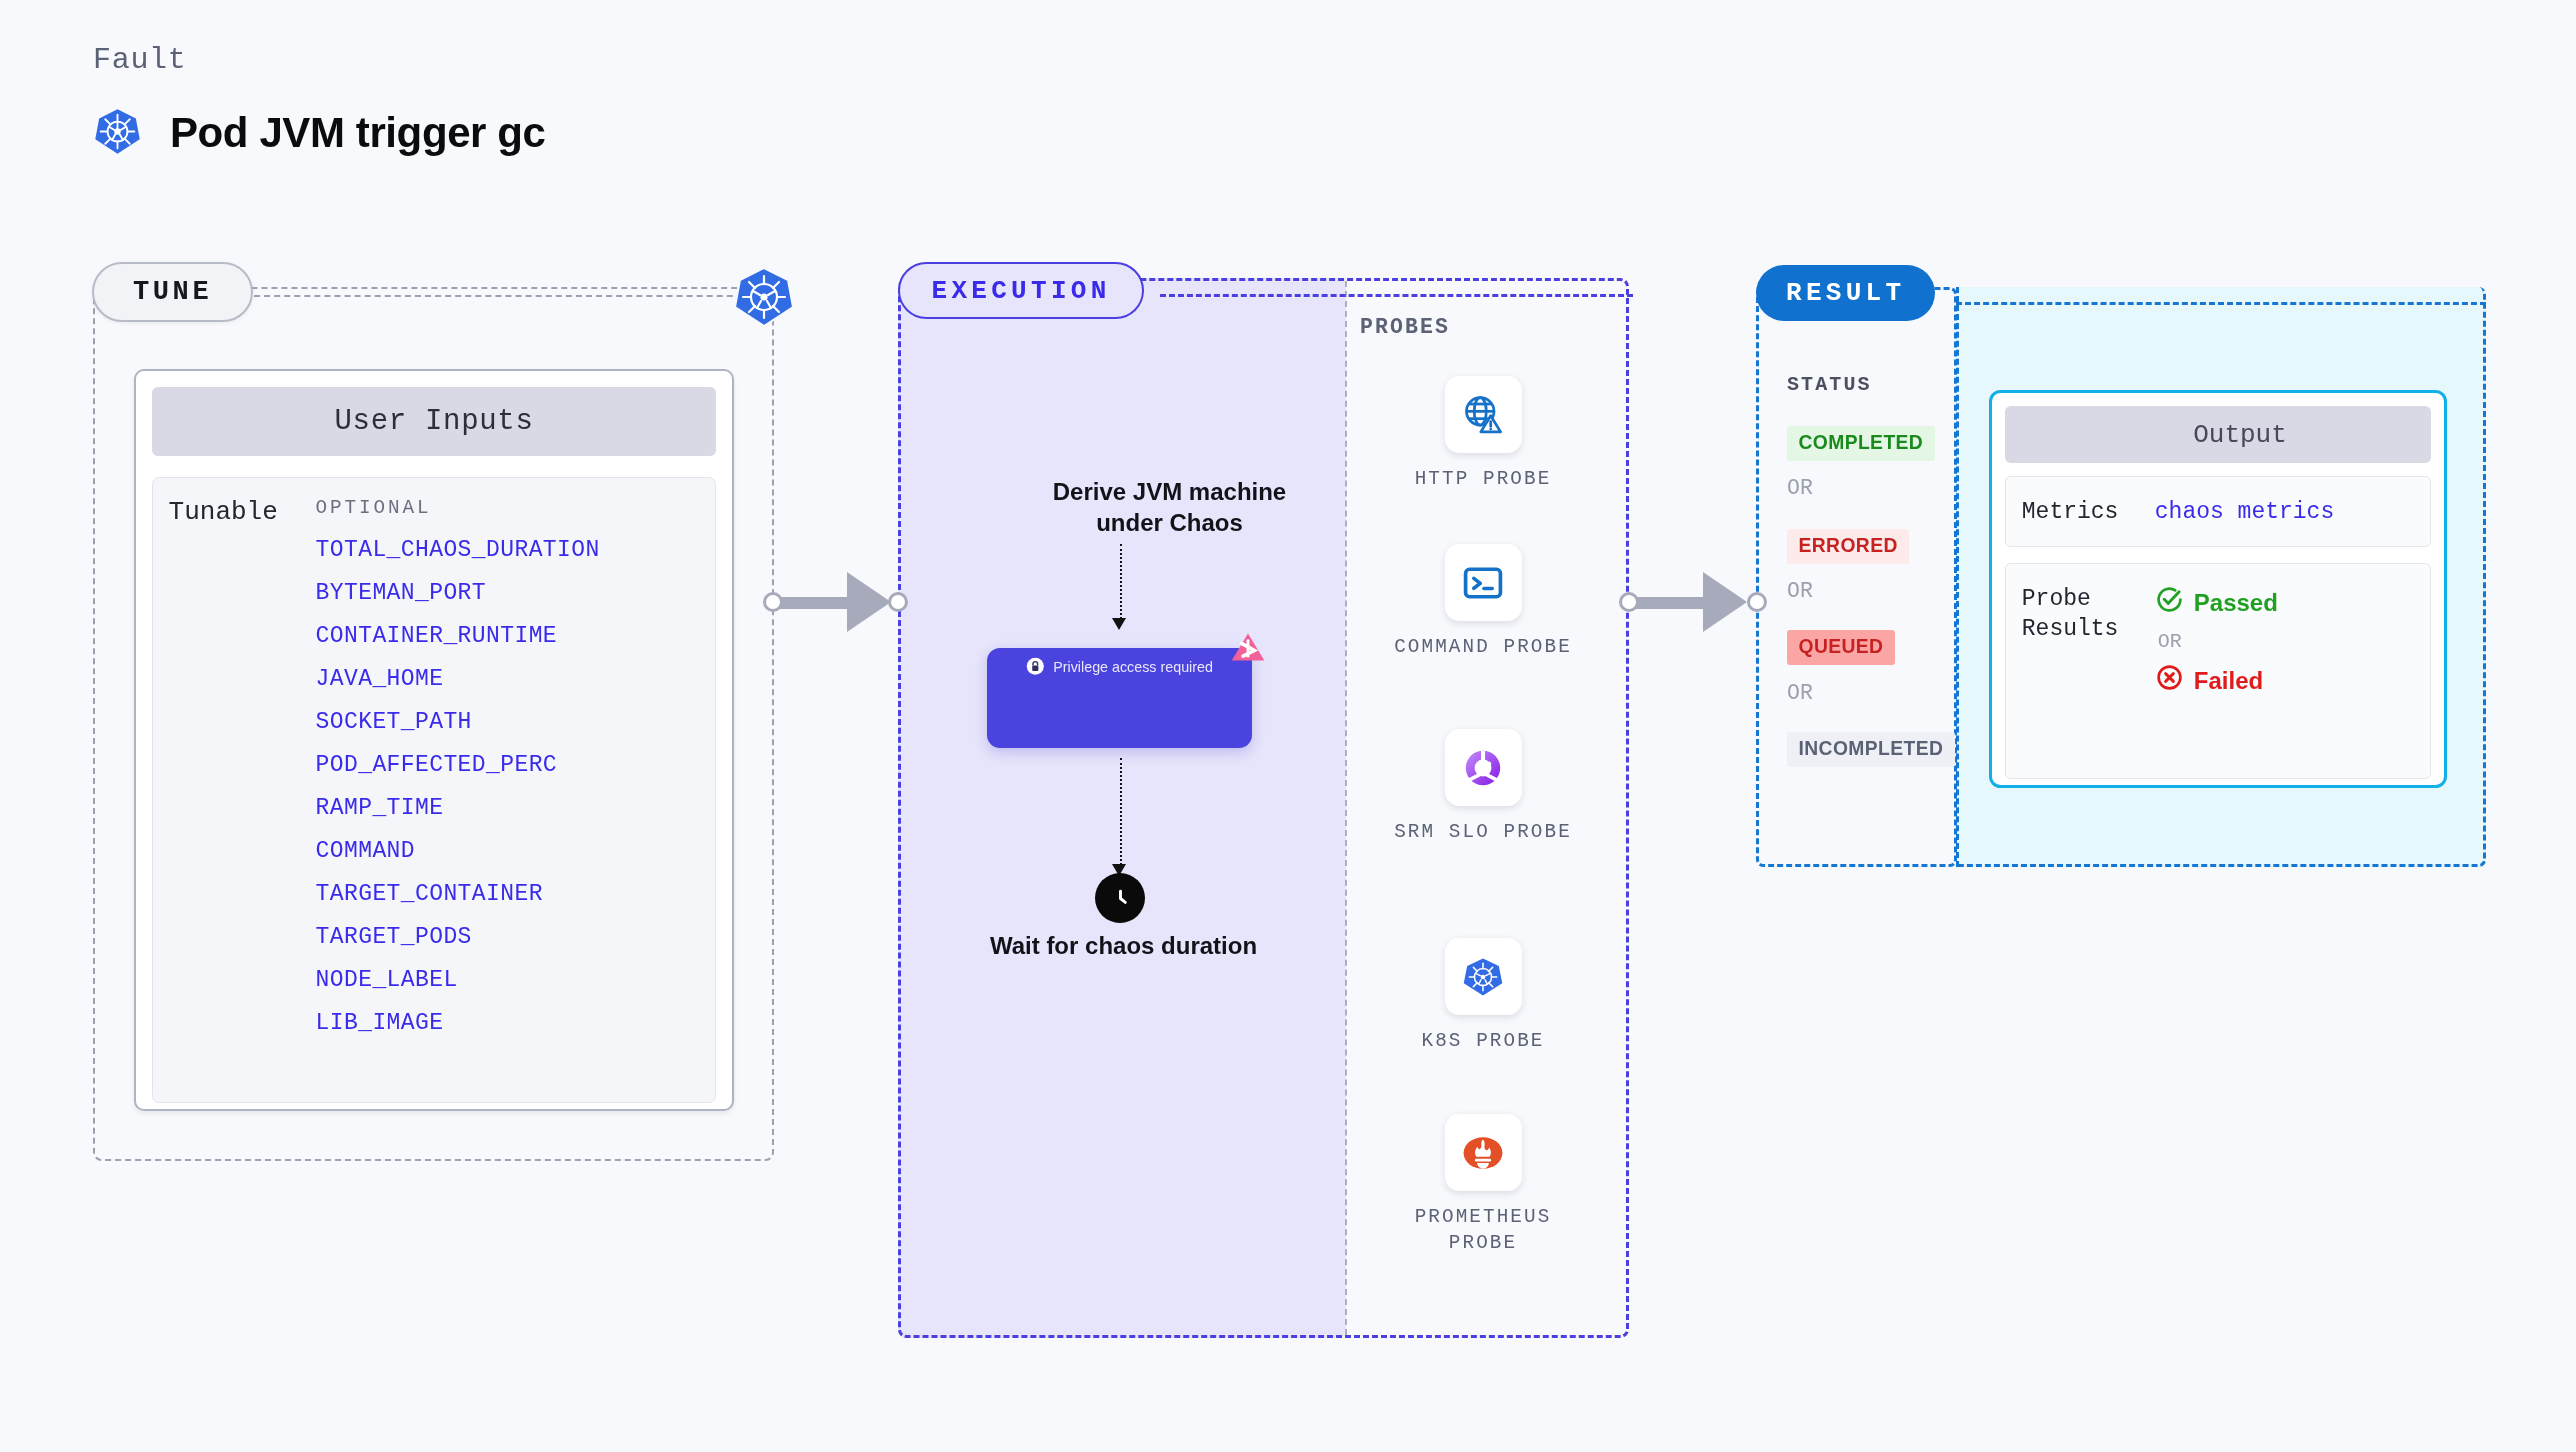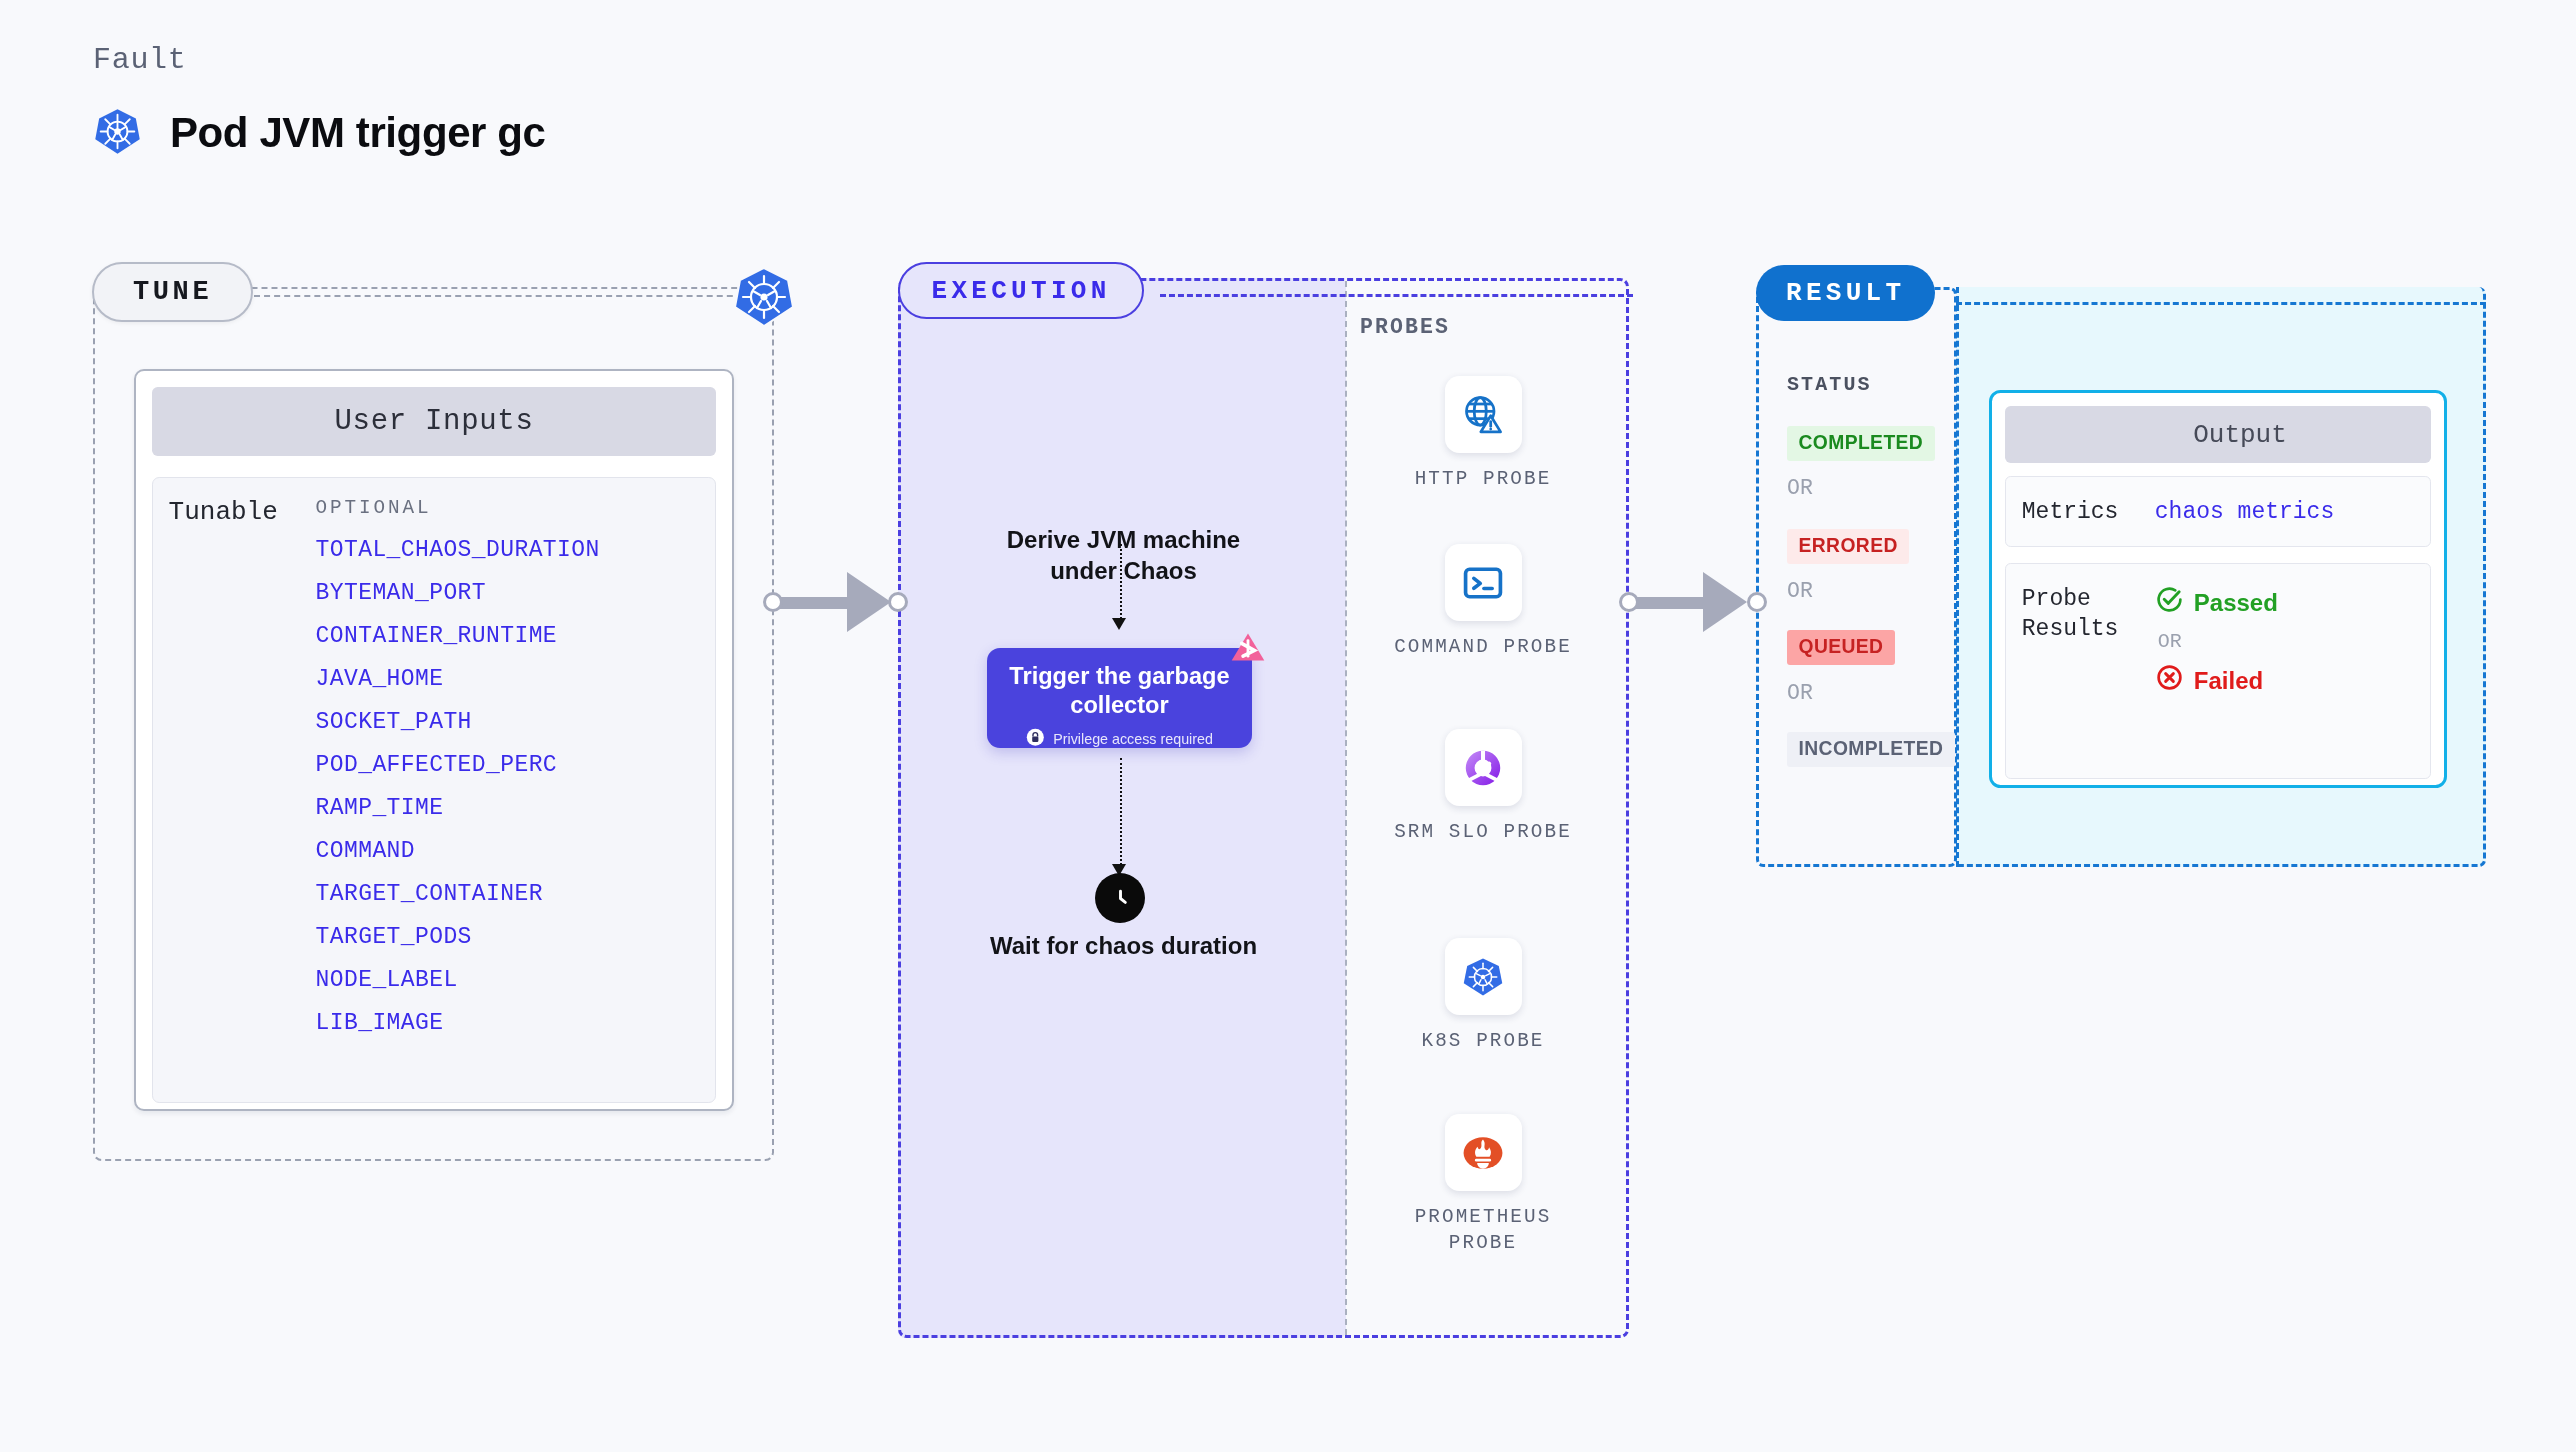--- a/index.html
+++ b/index.html
@@ -56,22 +56,22 @@
     background:#e6e5fb;border-radius:7.2px;}
   #probes-inner-divider{position:absolute;left:1345px;top:281px;height:1054px;width:0;
     border-left:2.1px dashed #aab0c0;}
   #exec-pill{position:absolute;left:898px;top:262px;
     background:#e6e5fb;border:2.9px solid #4b3fe0;border-radius:43px;
     padding:11.5px 31.5px;font-family:"Liberation Mono",monospace;font-size:26px;
     font-weight:bold;color:#3a2bea;letter-spacing:4.3px;z-index:6;}
   #exec-dash-h{position:absolute;left:1160px;top:294px;width:473px;height:0;
     border-top:3.6px dashed #4b3fe0;z-index:2;}
 
-  #derive-text{position:absolute;left:973px;top:477px;width:301px;text-align:center;
-    font-size:24px;font-weight:bold;color:#121318;line-height:1.28;margin-top:48px;}
+  #derive-text{position:absolute;left:1019px;top:477px;width:301px;text-align:center;
+    font-size:24px;font-weight:bold;color:#121318;line-height:1.28;}
   #arrow1{position:absolute;left:1120px;top:544px;height:79px;width:0;
     border-left:2.9px dotted #111;}
   #arrow1-head{position:absolute;left:1112px;top:618px;width:0;height:0;
     border-left:7.9px solid transparent;border-right:7.9px solid transparent;
     border-top:12px solid #111;}
   #exec-card{position:absolute;left:987px;top:648px;width:265px;height:100px;
     background:#4a43dd;border-radius:13px;box-shadow:0 4.3px 13px rgba(60,50,190,.22);}
   #exec-card-title{padding:14.3px 20px 0 20px;text-align:center;color:#fff;
     font-size:23.6px;font-weight:bold;line-height:1.22;}
   #priv-row{display:flex;align-items:center;justify-content:center;gap:8.6px;margin-top:8.6px;}
@@ -227,21 +227,20 @@
 <div id="exec-region"></div>
 <div id="probes-inner-divider"></div>
 <div id="exec-dash-h"></div>
 <div id="exec-pill">EXECUTION</div>
 
 <div id="derive-text">Derive JVM machine under Chaos</div>
 <div id="arrow1"></div>
 <div id="arrow1-head"></div>
 
 <div id="exec-card">
-  <div id="exec-card-title">Trigger the garbage collector</div>
   <div id="priv-row">
     <span>
       <svg width="18.6" height="18.6" viewBox="0 0 24 24">
         <circle cx="12" cy="12" r="11" fill="#ffffff"></circle>
         <path d="M9 11V9a3 3 0 0 1 6 0v2" stroke="#2f2f5e" stroke-width="1.8" fill="none"></path>
         <rect x="8" y="11" width="8" height="7" rx="1.6" fill="#2f2f5e"></rect>
       </svg>
     </span>
     <span id="priv-text">Privilege access required</span>
   </div>

